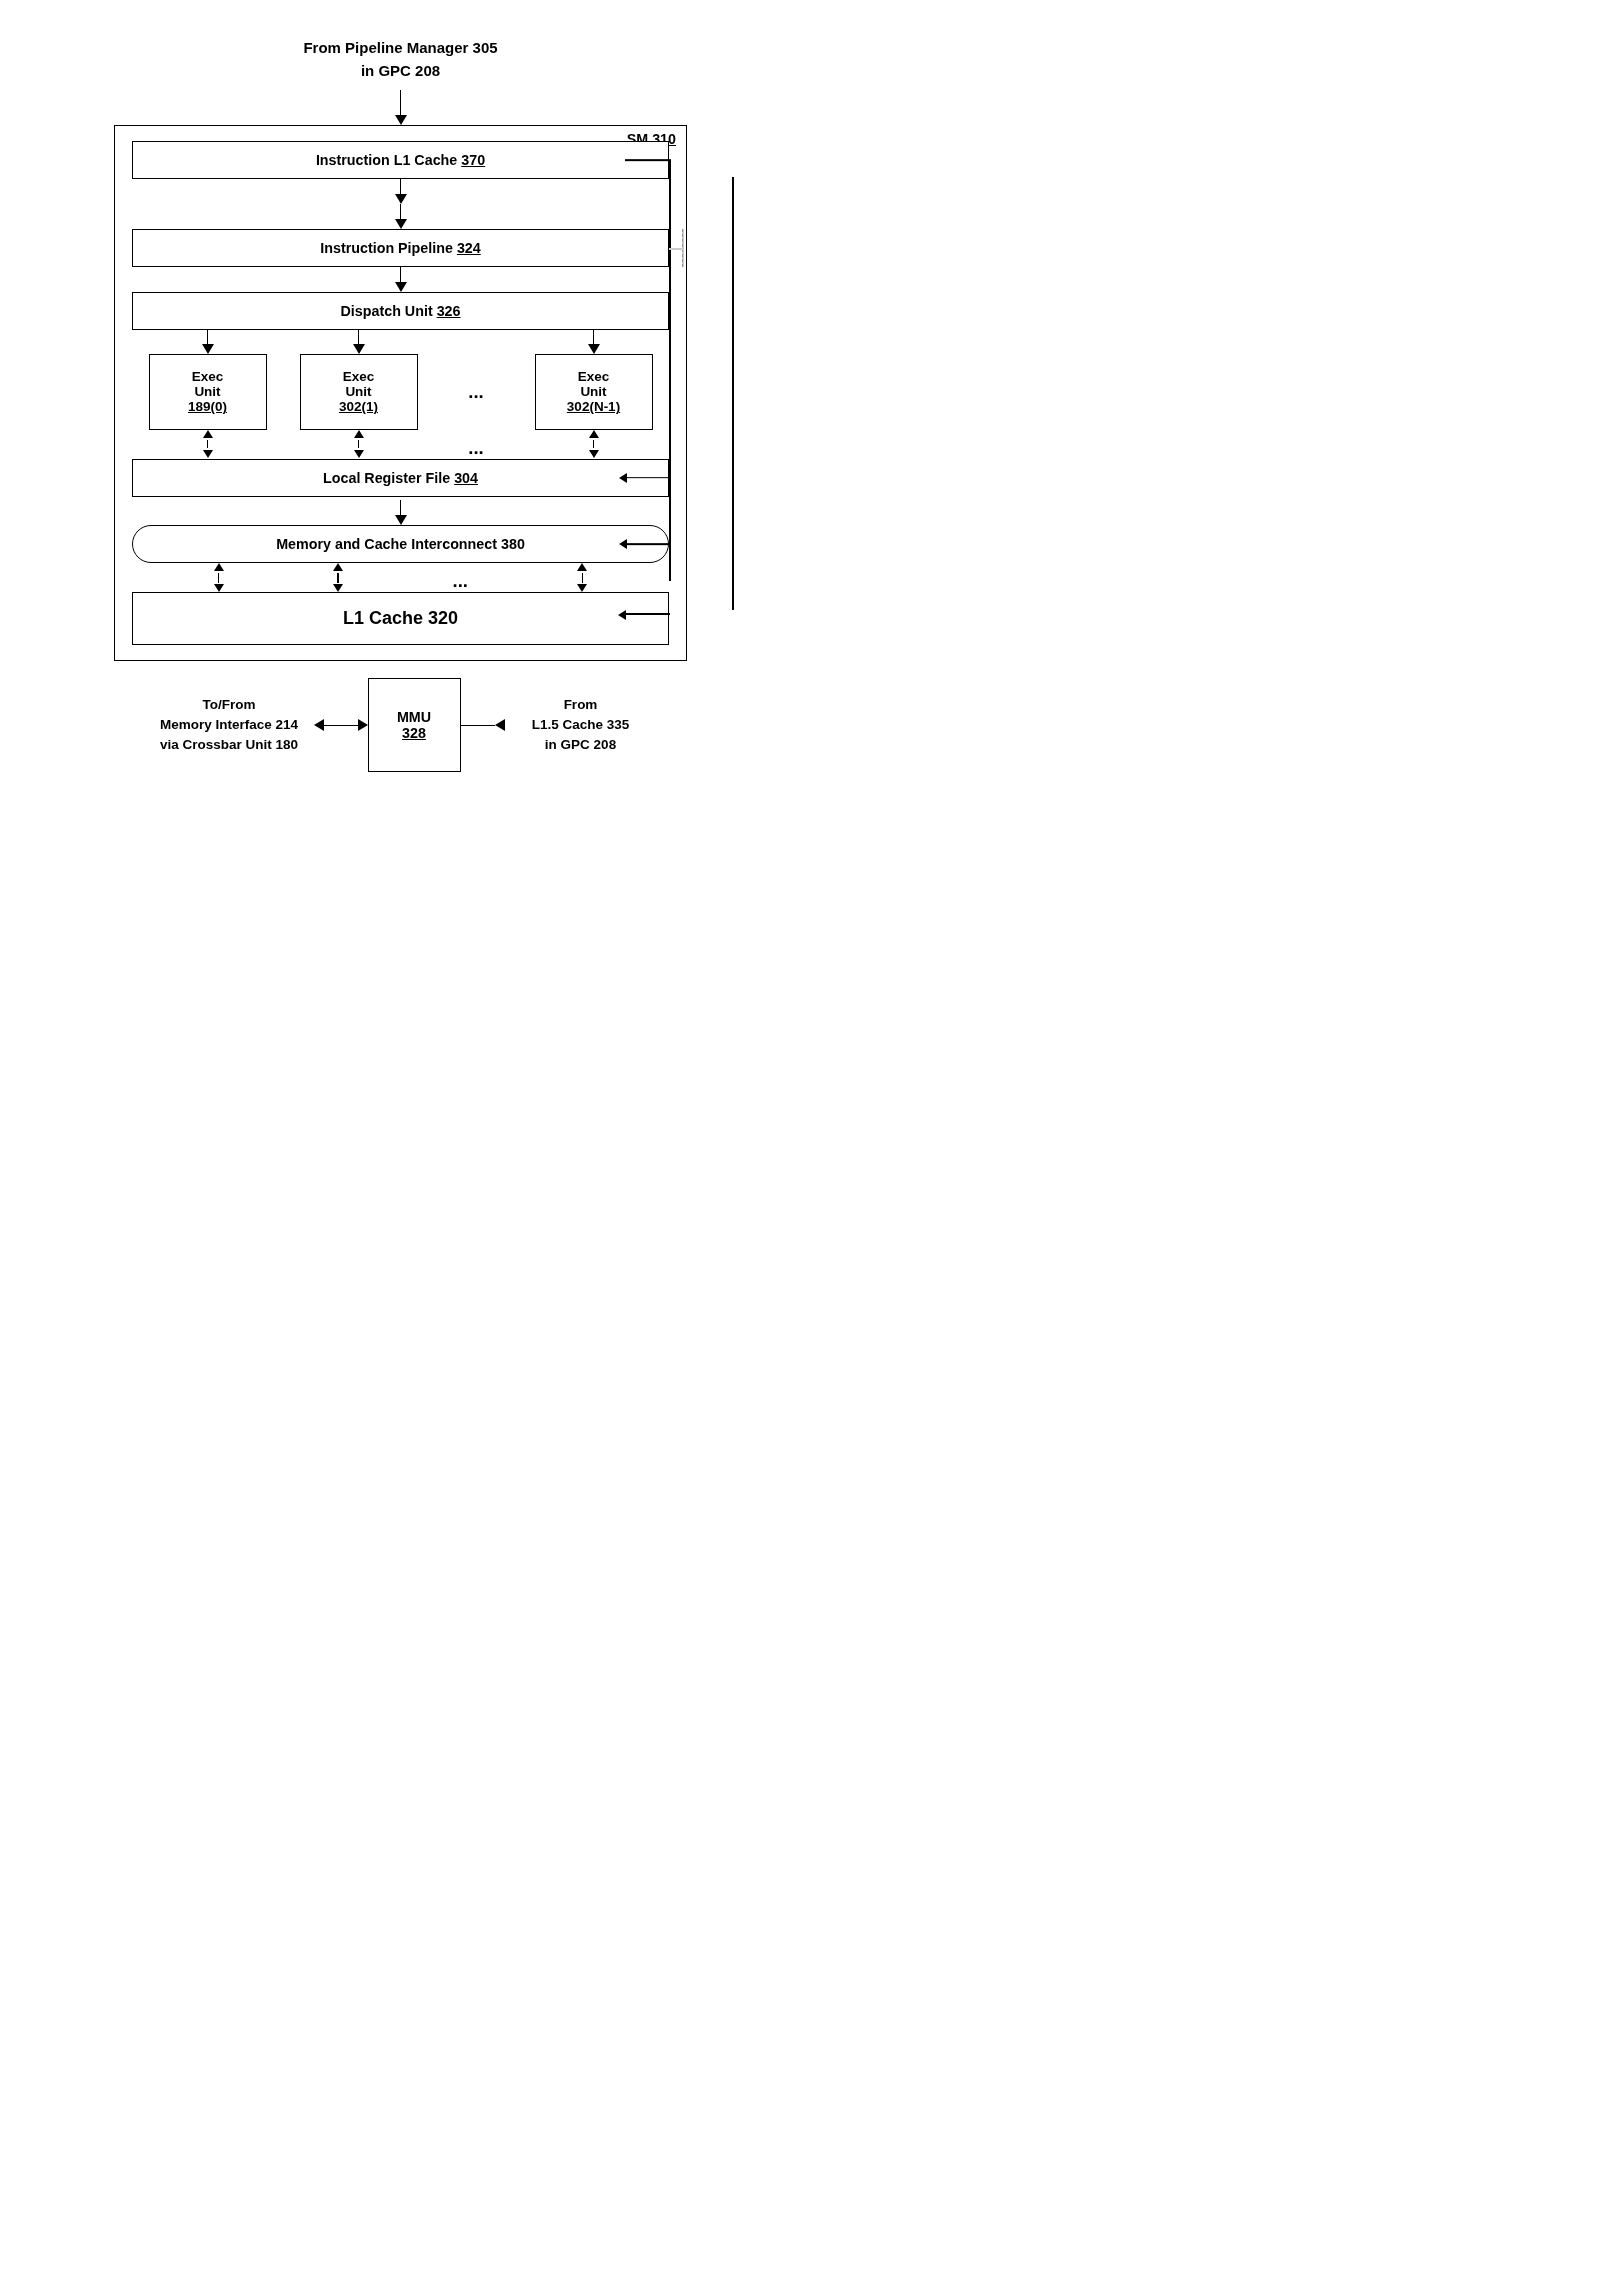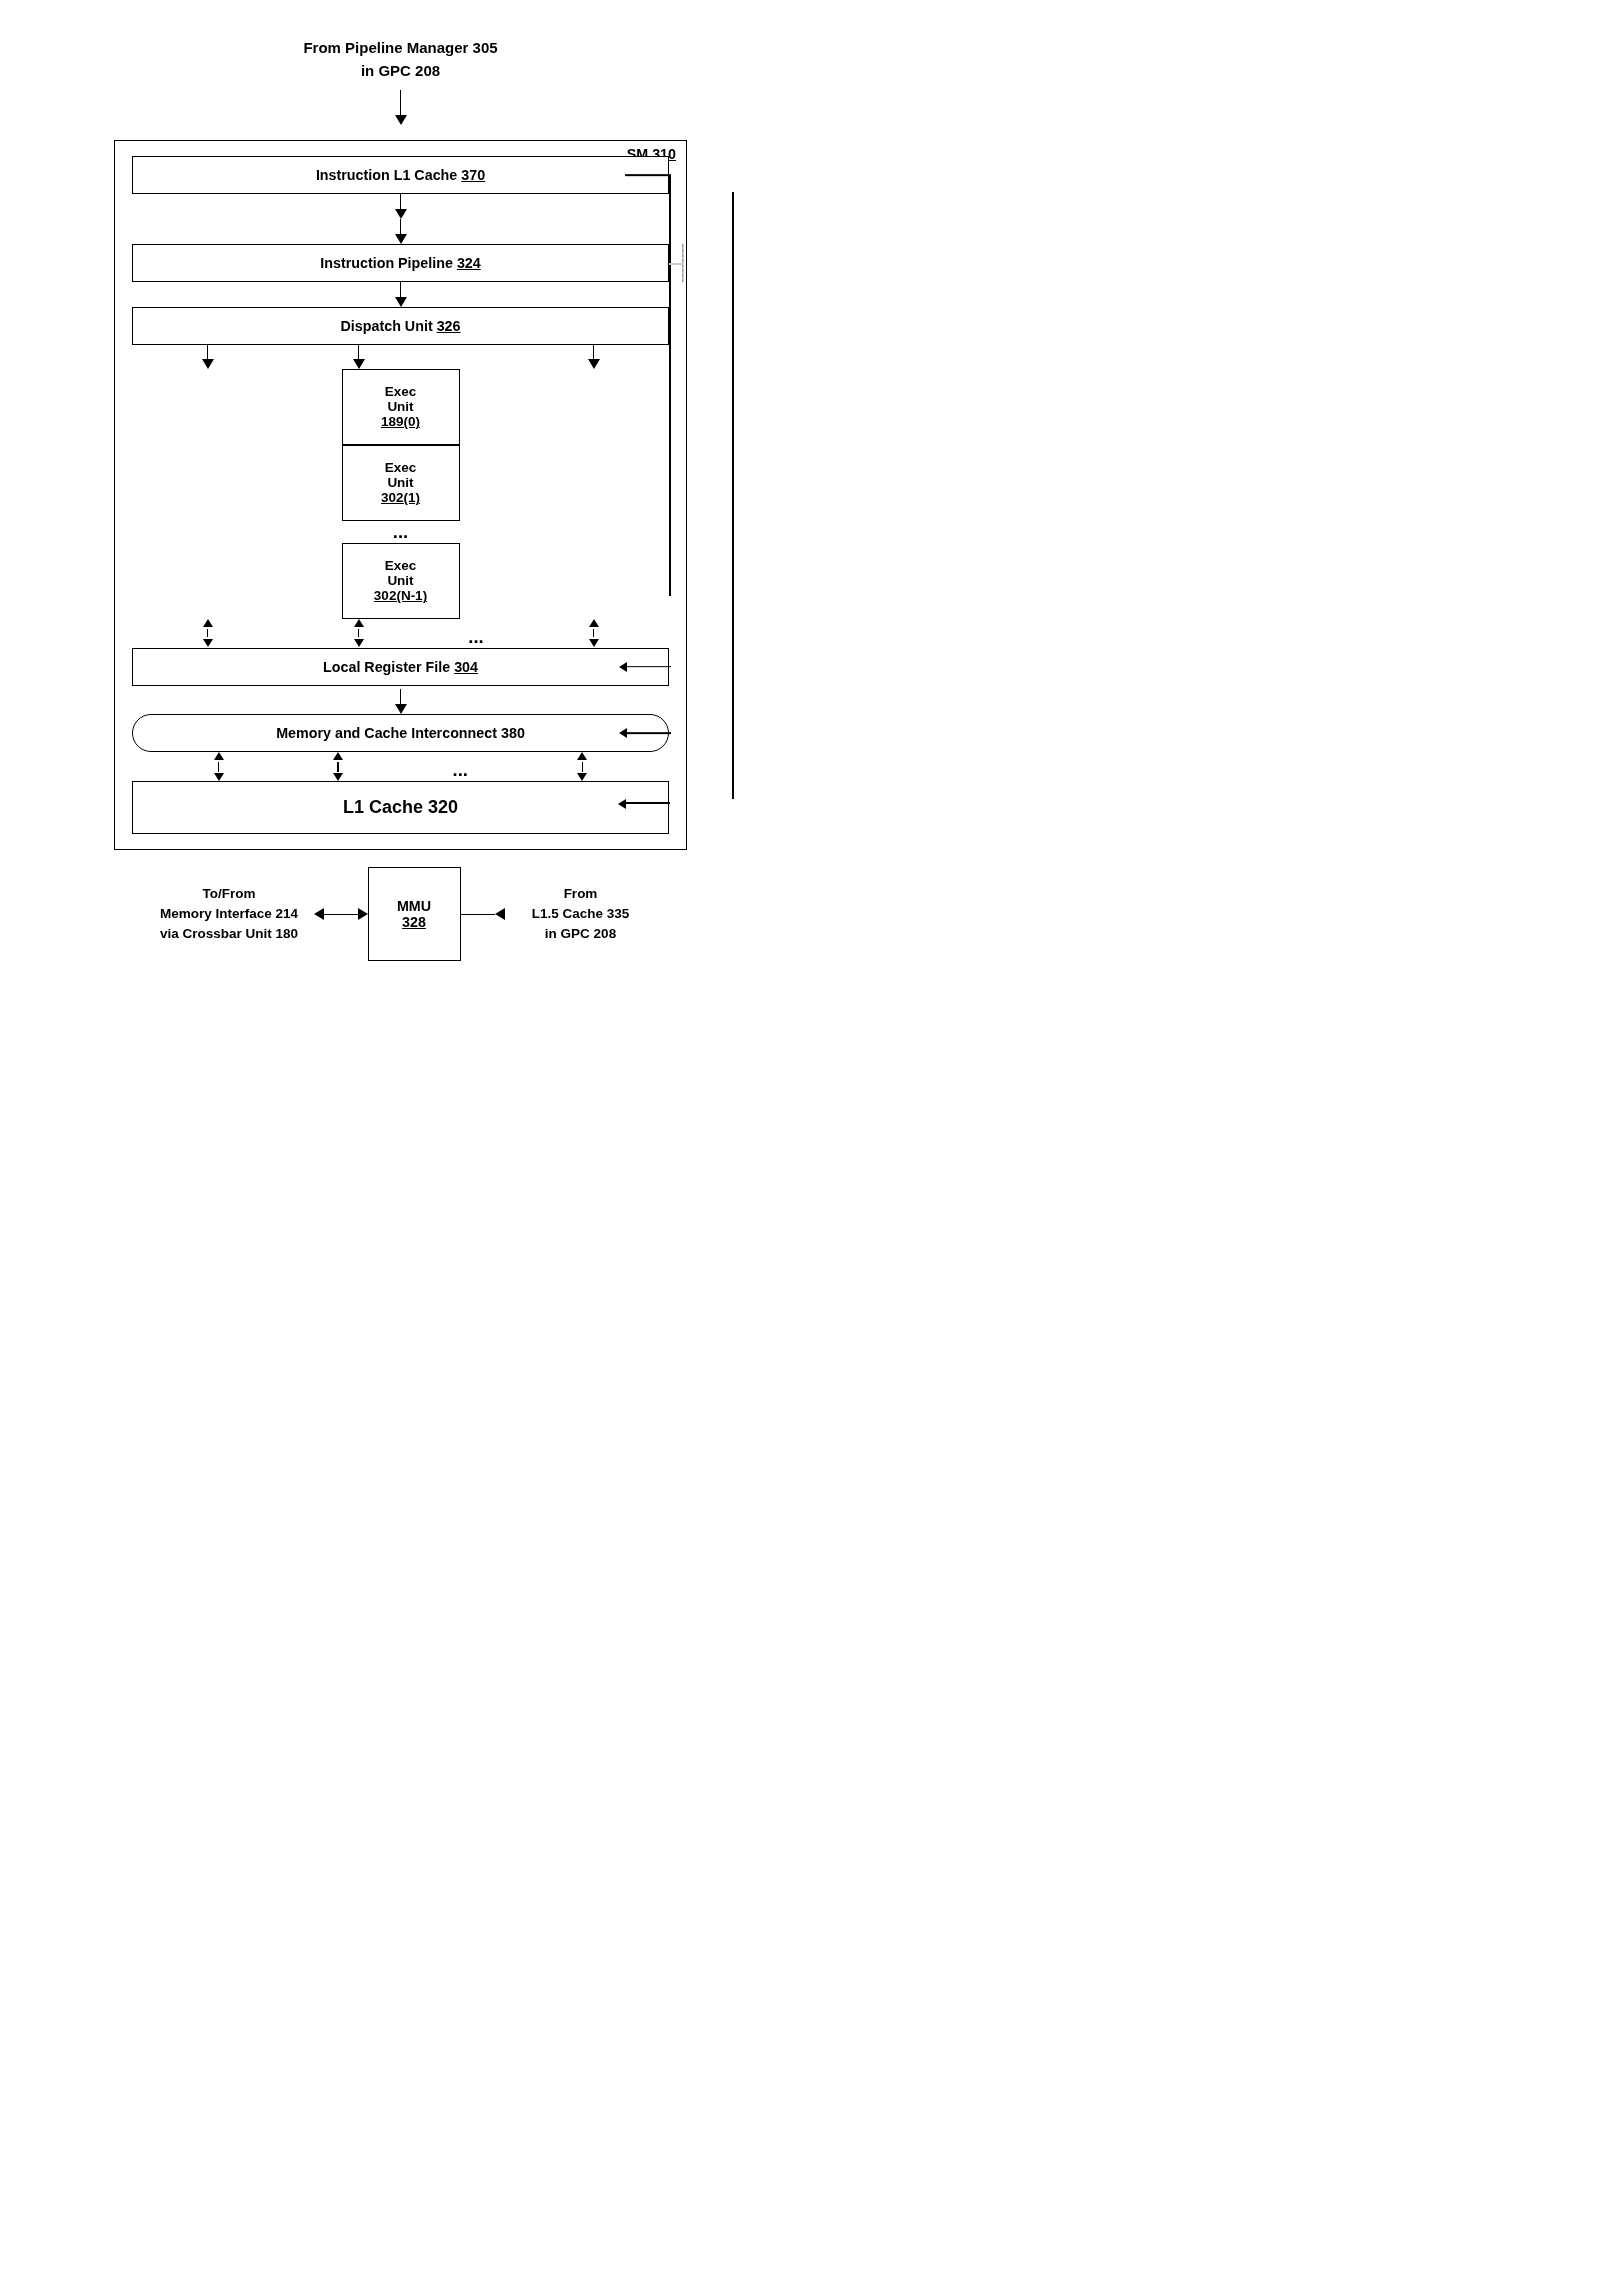--- a/index.html
+++ b/index.html
@@ -40,21 +40,21 @@
     }
     .line-v {
       width: 1.7px;
       background: #000;
     }
     .sm-container {
       border: 1.7px solid #000;
       width: 573px;
       padding: 15px 17px 15px 17px;
       position: relative;
-      margin-top: 15px;
+      margin-top: 0px;
     }
     .sm-label {
       position: absolute;
       top: 5px;
       right: 10px;
       font-size: 14.3px;
       font-weight: bold;
     }
     .sm-label span {
       text-decoration: underline;
@@ -77,22 +77,21 @@
       text-align: center;
       padding: 10px 8.4px;
       font-size: 14.3px;
       font-weight: bold;
       background: #fff;
       width: 100%;
     }
     
     .bidir-row {
       display: flex;
-      flex-direction: column;
-      align-items: center;
+      align-items: flex-end;
       justify-content: space-around;
       width: 100%;
       margin-top: 0;
     }
     .exec-unit {
       border: 1.7px solid #000;
       text-align: center;
       padding: 11.8px 8.4px;
       font-size: 13.5px;
       font-weight: bold;

